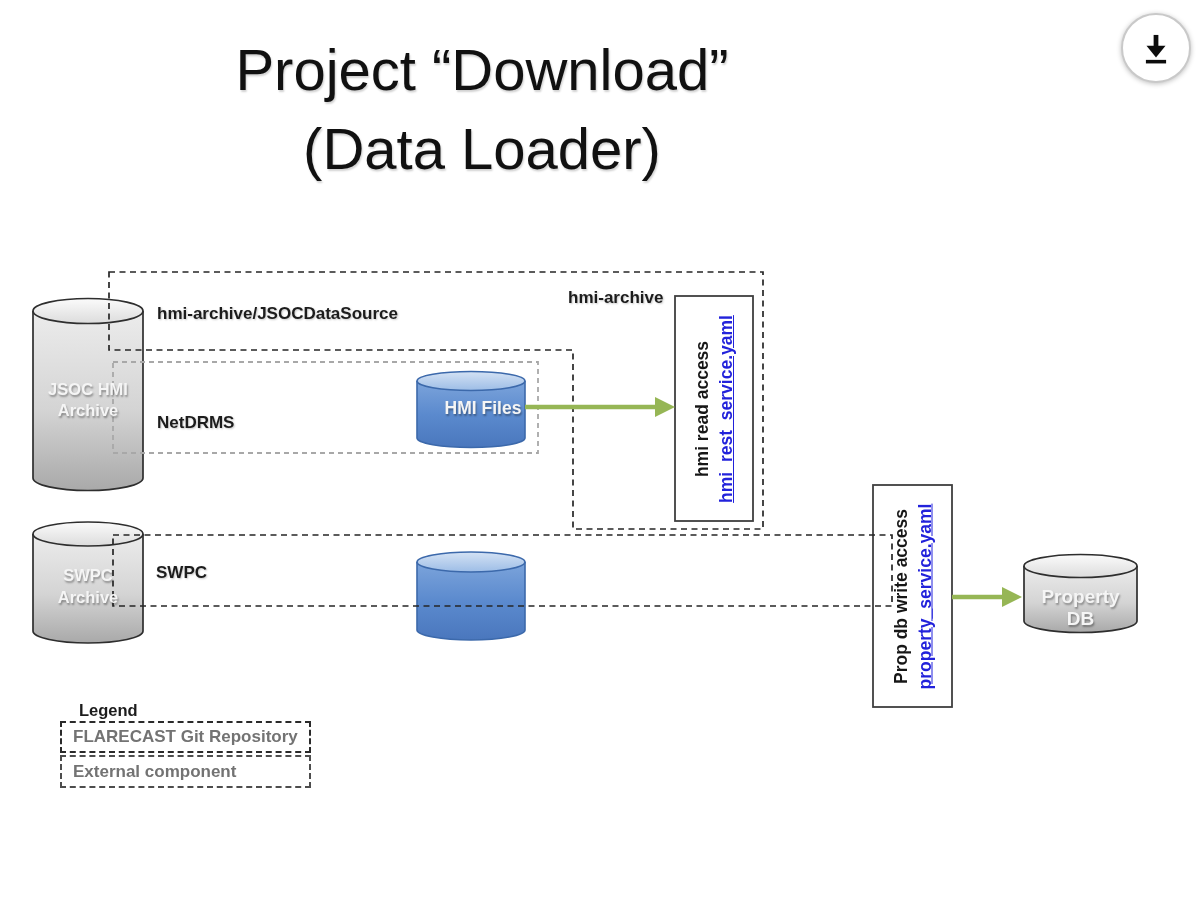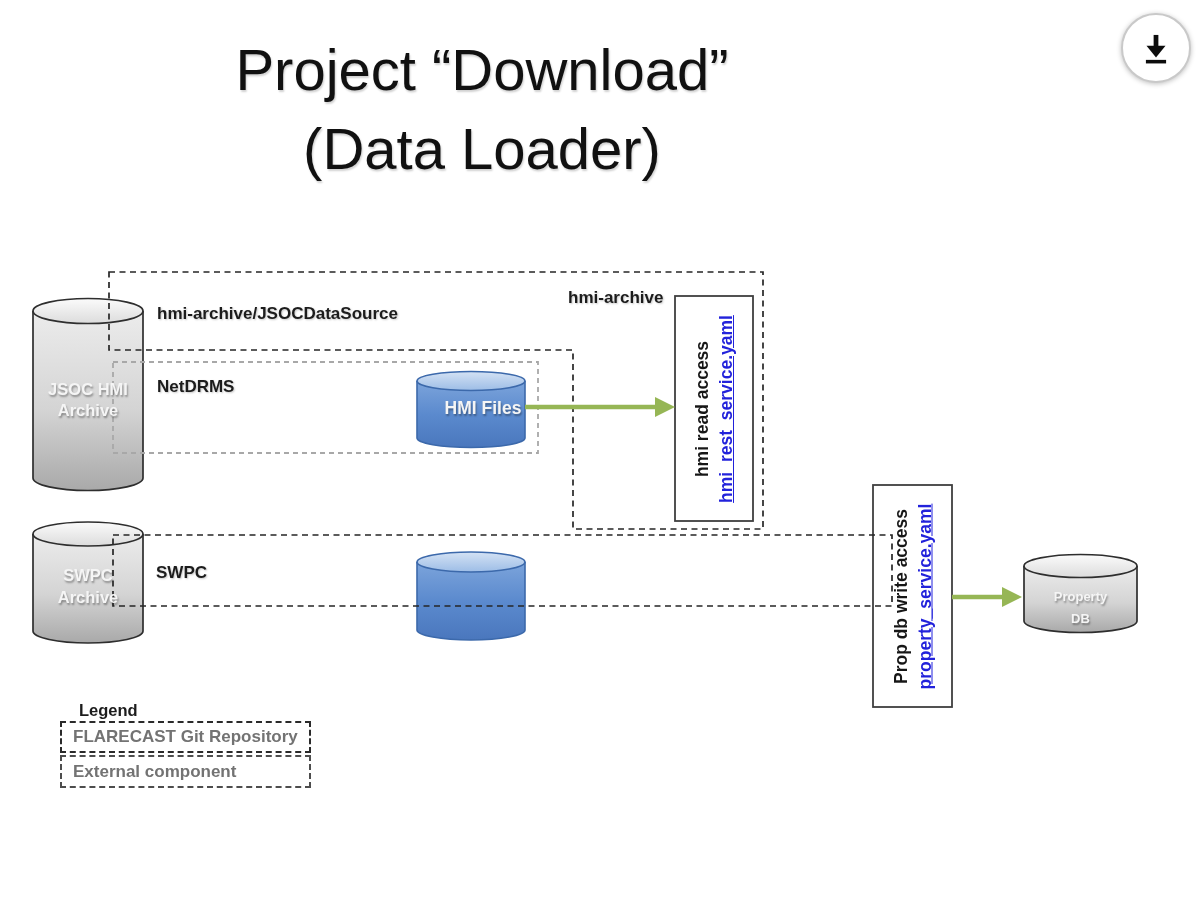--- a/index.html
+++ b/index.html
@@ -118,33 +118,33 @@
   <div class="dl-btn">
     <svg width="38" height="38" viewBox="0 0 64 64">
       <rect x="28" y="10" width="8" height="22" fill="#0c0c0c"></rect>
       <polygon points="16,28 48,28 32,48" fill="#0c0c0c"></polygon>
       <rect x="15" y="52" width="34" height="6" fill="#0c0c0c"></rect>
     </svg>
   </div>
 
   <div class="txt dlabel" style="left:157px;top:304px;">hmi-archive/JSOCDataSource</div>
   <div class="txt dlabel" style="left:568px;top:288px;">hmi-archive</div>
-  <div class="txt dlabel" style="left:157px;top:377px;">NetDRMS</div>
+  <div class="txt dlabel" style="left:157px;top:413px;">NetDRMS</div>
   <div class="txt dlabel" style="left:156px;top:563px;">SWPC</div>
 
   <div class="txt cyl-cap" style="left:33px;top:379px;width:110px;line-height:21px;">
     <div>JSOC HMI</div>
     <div>Archive</div>
   </div>
   <div class="txt cyl-cap" style="left:33px;top:564px;width:110px;line-height:22px;">
     <div>SWPC</div>
     <div>Archive</div>
   </div>
   <div class="txt cyl-cap" style="left:417px;top:398px;width:108px;font-size:17.5px;padding-left:12px;">HMI Files</div>
-  <div class="txt cyl-cap" style="left:1024px;top:586px;width:113px;font-size:13px;line-height:22px;">
+  <div class="txt cyl-cap" style="left:1024px;top:586px;width:113px;font-size:19px;line-height:22px;">
     <div>Property</div>
     <div>DB</div>
   </div>
 
   <div class="vbox" style="left:601px;top:370px;width:226px;height:78px;">
     <div class="t1">hmi read access</div>
     <div class="t2">hmi_rest_service.yaml</div>
   </div>
   <div class="vbox" style="left:801px;top:557px;width:222px;height:79px;">
     <div class="t1">Prop db write access</div>

